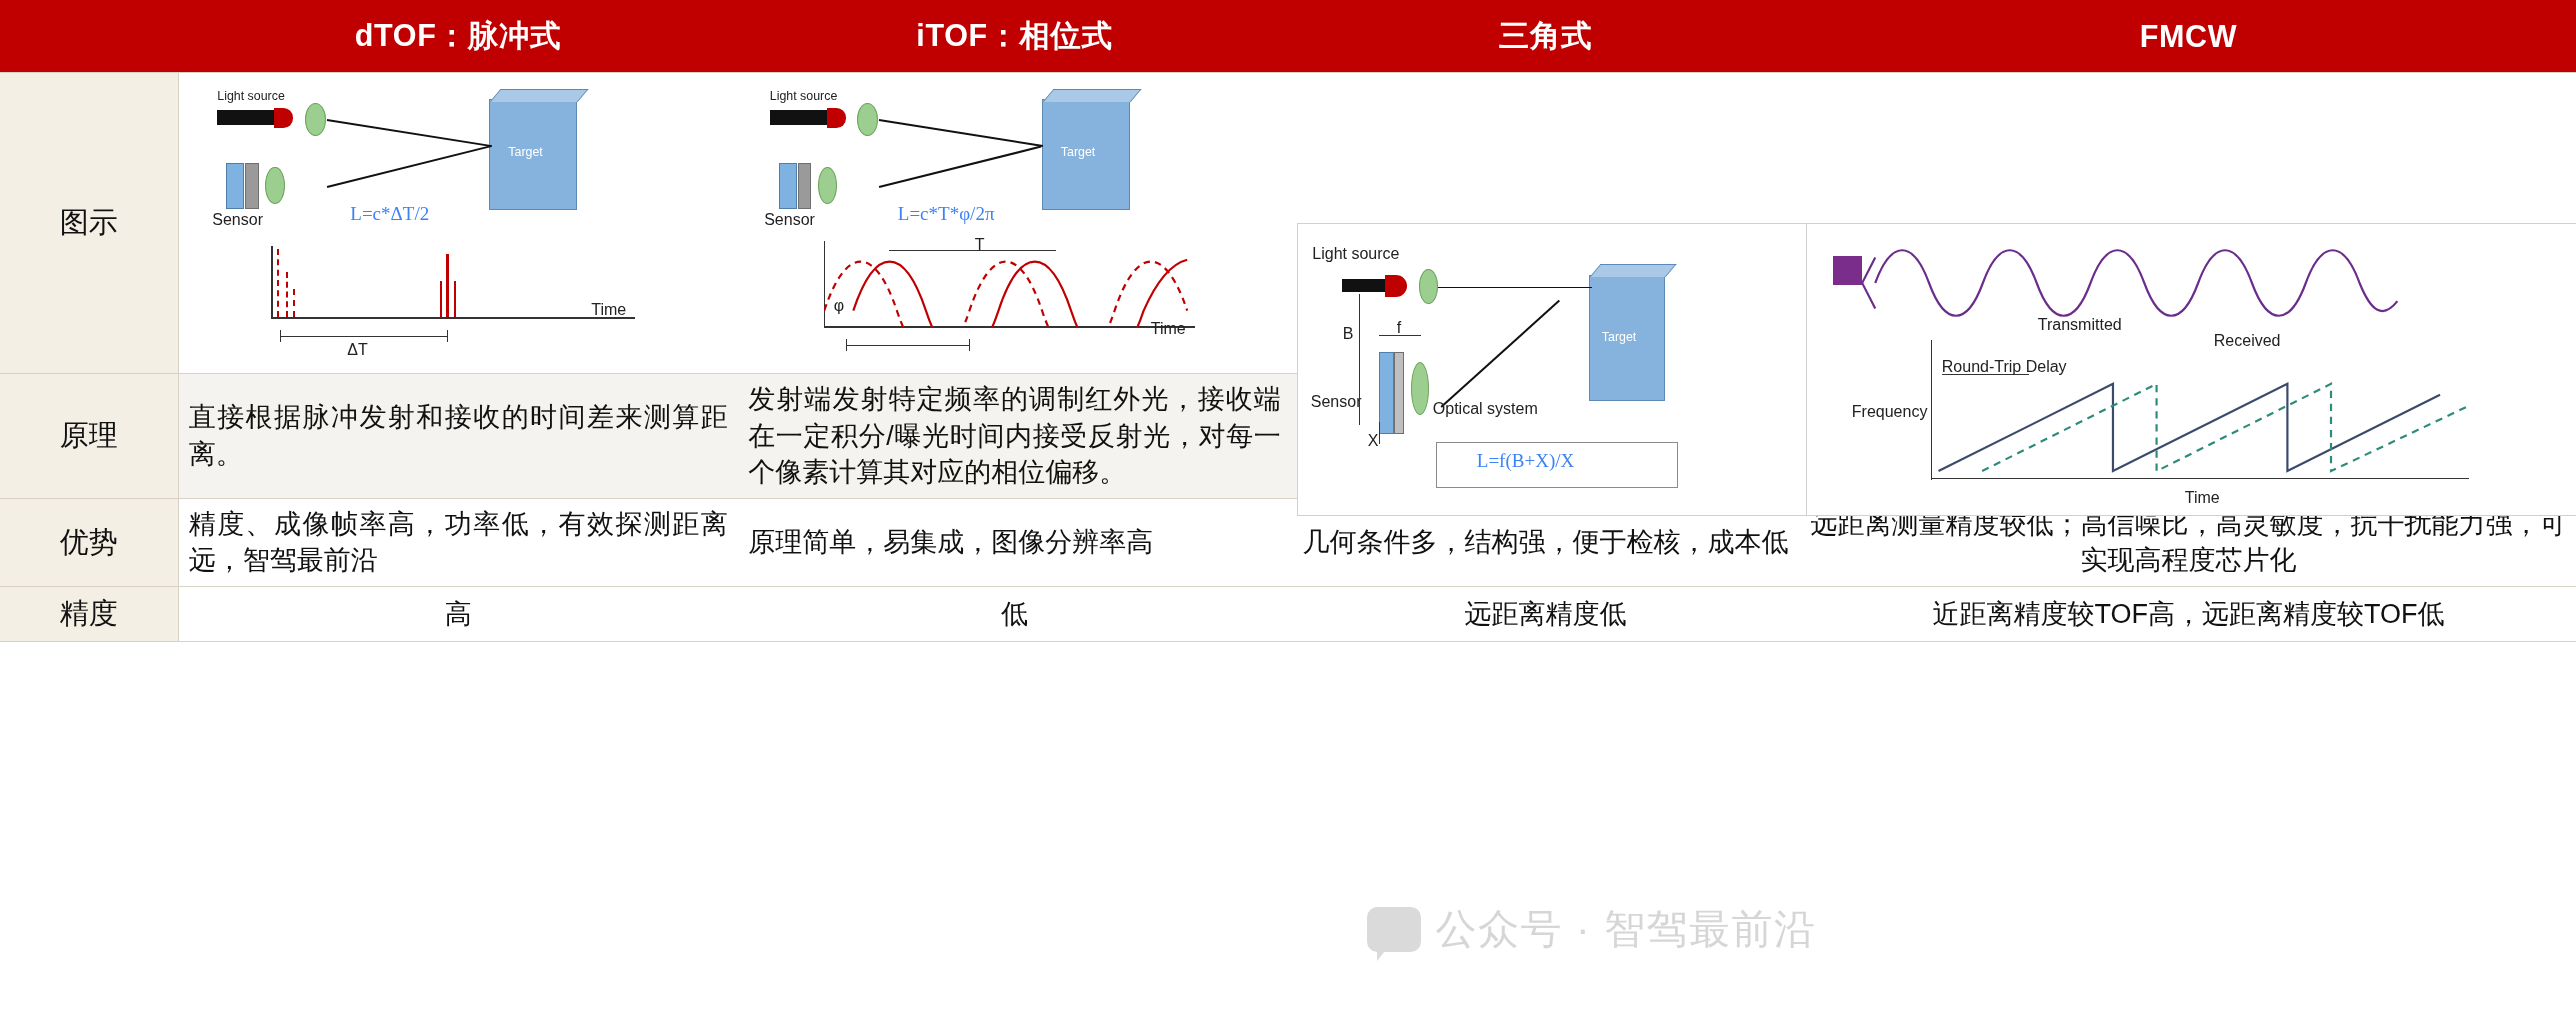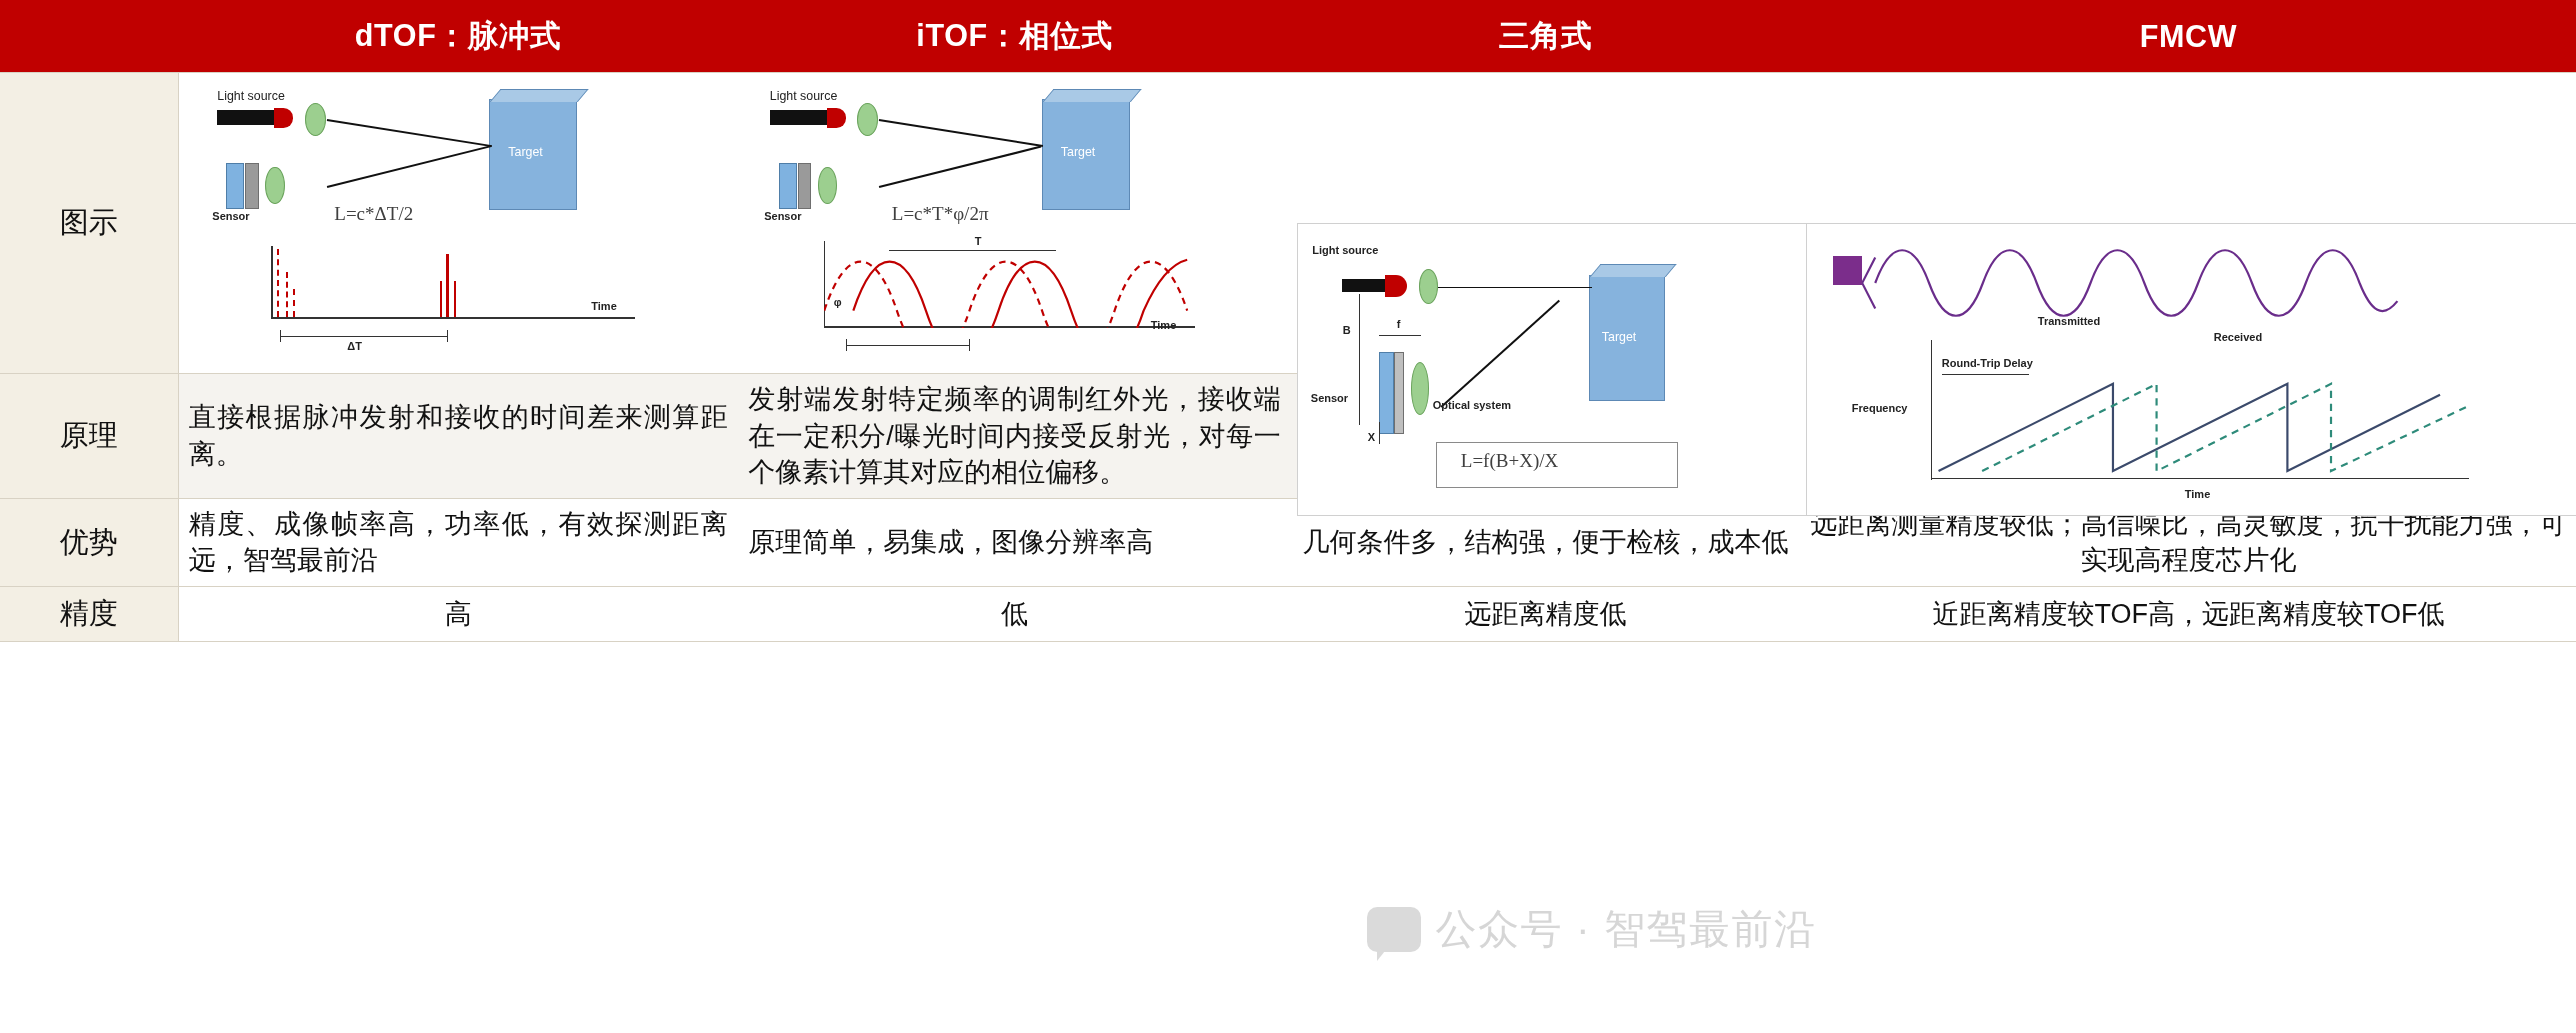--- a/index.html
+++ b/index.html
@@ -40,30 +40,30 @@
   tbody tr.shaded td{background:#f5f3ef;}
   tbody tr.shaded td.rowlabel{background:#f3efe4;}
 
   td.txt{text-align:justify;text-align-last:left;}
   td.ctr{text-align:center;}
 
   
   .diagcell{padding:4.4px 5.8px;background:#fff;}
   .diag{position:relative;width:100%;height:291px;background:#fff;overflow:hidden;}
   .lbl{position:absolute;font-size:12.4px;color:#222;font-family:"Liberation Sans",sans-serif;}
-  .lblsm{position:absolute;font-size:11px;color:#222;font-weight:bold;}
+  .lblsm{position:absolute;font-size:16px;color:#222;}
   .box3d{position:absolute;background:#86b3dd;border:0.7px solid #5d89b5;}
   .box3d .top{position:absolute;left:0;top:-11.6px;width:100%;height:11.6px;background:#a9c9e6;border:0.7px solid #5d89b5;border-bottom:none;transform:skewX(-40deg);transform-origin:bottom left;}
   .line{position:absolute;background:#111;height:1.5px;transform-origin:left center;}
   .redpill{position:absolute;background:#c00000;border-radius:2.9px;}
   .greenell{position:absolute;border-radius:50%;background:#9ccf8f;border:0.7px solid #6aa35c;}
   .sensorbar{position:absolute;background:#7fb2e0;border:0.7px solid #4f7ea8;}
   .graybar{position:absolute;background:#9a9a9a;border:0.7px solid #6f6f6f;}
   .axis{position:absolute;background:#333;}
-  .formula{position:absolute;font-size:19px;color:#404040;font-family:"Liberation Serif",serif;}
+  .formula{position:absolute;font-size:19px;color:#3b82f6;font-family:"Liberation Serif",serif;margin-left:16px;}
   .frame{position:absolute;border:0.7px solid #cfcfcf;}
   .purple{position:absolute;background:#7b2d8b;}
 
   
   .wm{position:absolute;left:1367px;top:902px;display:flex;align-items:center;gap:14.5px;opacity:.55;z-index:5;pointer-events:none;}
   .wm .bubble{width:54px;height:45px;background:#bdbdbd;border-radius:10.2px;position:relative;}
   .wm .bubble:after{content:"";position:absolute;left:10.2px;bottom:-8.7px;border-width:10.2px 8.7px 0 0;border-style:solid;border-color:#bdbdbd transparent transparent transparent;}
   .wm .wmtext{font-size:41px;color:#b5b5b5;font-weight:normal;letter-spacing:1.5px;}
 </style>
 </head>
@@ -143,21 +143,21 @@
             <div class="box3d" style="left:298px;top:22px;width:86px;height:109px;">
               <div class="top"></div>
             </div>
             <span class="lbl" style="left:317px;top:67px;color:#fff;">Target</span>
             <div class="line" style="left:135px;top:42px;width:166px;transform:rotate(9deg);"></div>
             <div class="line" style="left:135px;top:109px;width:167px;transform:rotate(-14deg);"></div>
             <div class="sensorbar" style="left:35px;top:86px;width:16px;height:44px;"></div>
             <div class="graybar" style="left:54px;top:86px;width:11.6px;height:44px;"></div>
             <div class="greenell" style="left:74px;top:90px;width:17.4px;height:35px;"></div>
             <span class="lblsm" style="left:20.4px;top:132px;">Sensor</span>
-            <span class="formula" style="left:148px;top:124px;text-align:right;">L=c*T*φ/2π</span>
+            <span class="formula" style="left:138px;top:124px;text-align:right;">L=c*T*φ/2π</span>
 
             <div class="axis" style="left:80px;top:249px;width:371px;height:1.5px;"></div>
             <div class="axis" style="left:80px;top:164px;width:1.5px;height:86px;"></div>
             <svg style="position:absolute;left:80px;top:161px;" width="378" height="90" viewBox="0 0 520 124">
               <path d="M0,100 C30,10 70,10 100,100 C130,190 170,190 200,100 C230,10 270,10 300,100 C330,190 370,190 400,100 C430,10 470,10 500,100" fill="none" stroke="#c00000" stroke-width="3" stroke-dasharray="9,7"></path>
               <path d="M40,100 C70,10 110,10 140,100 C170,190 210,190 240,100 C270,10 310,10 340,100 C370,190 410,190 440,100 C460,55 480,35 500,30" fill="none" stroke="#c00000" stroke-width="3"></path>
             </svg>
             <span class="lblsm" style="left:231px;top:157px;">T</span>
             <div style="position:absolute;left:145px;top:173px;width:167px;height:0.7px;background:#333;"></div>
             <span class="lblsm" style="left:407px;top:241px;">Time</span>

